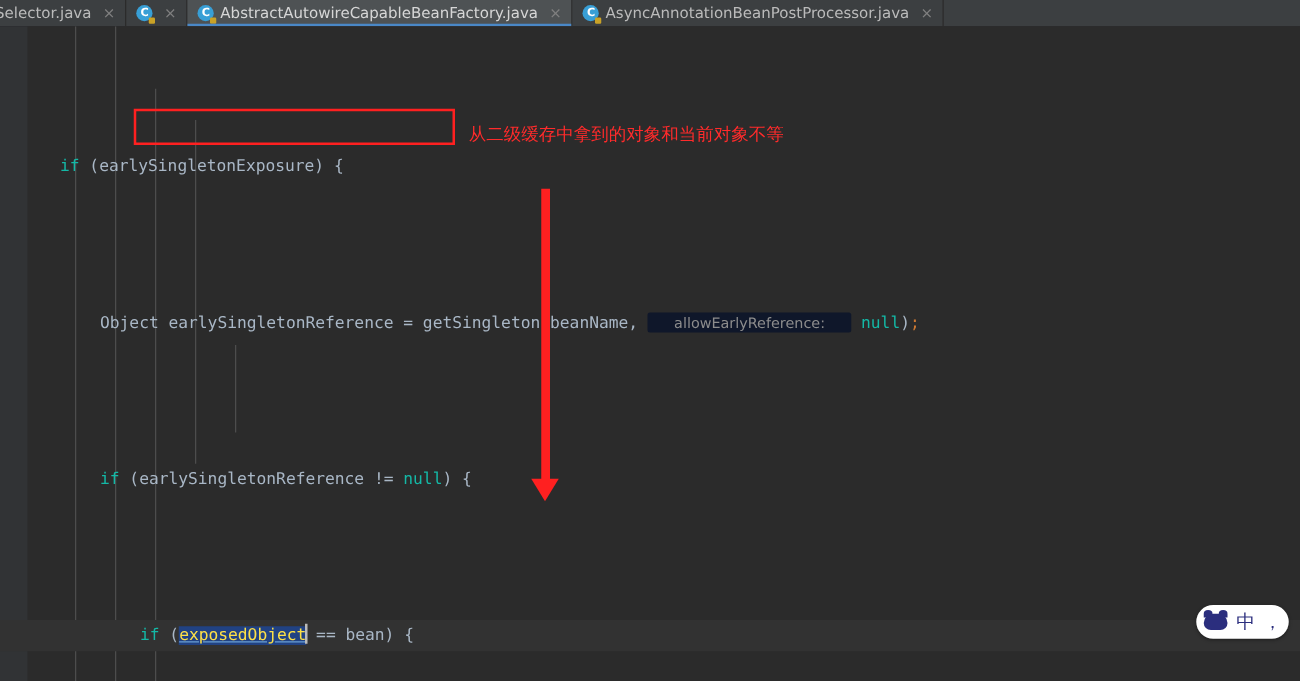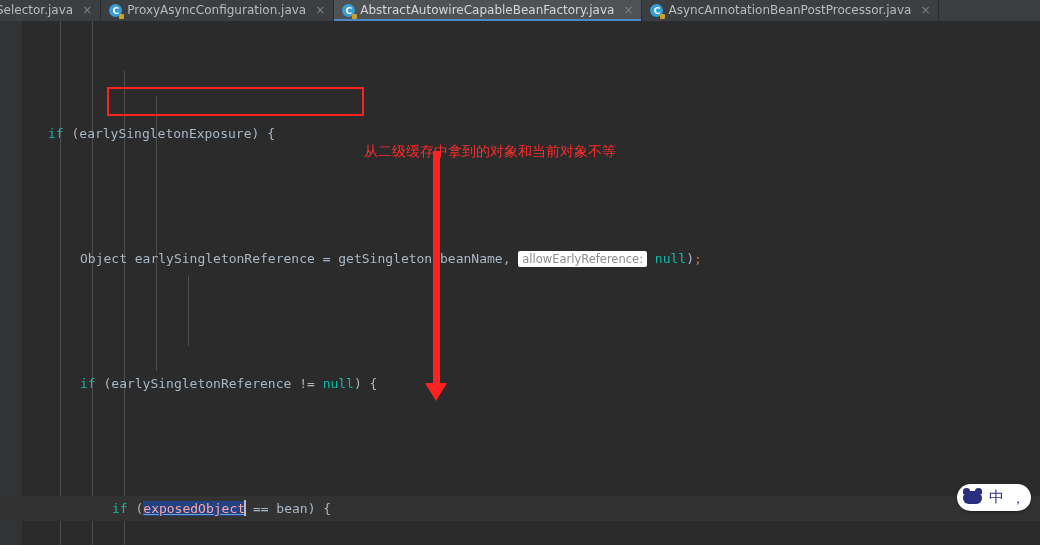--- a/index.html
+++ b/index.html
@@ -116,30 +116,30 @@
     background: #4d4d4d;
     z-index: 0;
   }
 
   
   .kw  { color: #14b8a6; }
   .txt { color: #a9b7c6; text-align: right; }
   .semi{ color: #cc7832; }
 
   .param-hint {
-    background: #ffffff;
+    background: #0f172a;
     color: #8c8c8c;
     font-family: "DejaVu Sans", sans-serif;
     font-size: 11.5px;
-    padding: 1px 4px;
+    padding: 1px 21px;
     border-radius: 2px;
   }
   .sel {
     background: #214283;
-    color: #fca5a5;
+    color: #fde047;
     text-decoration: underline;
     text-decoration-color: #6a9fd4;
   }
   .caret {
     display: inline-block;
     width: 2px;
     height: 16px;
     background: #bbbbbb;
     vertical-align: -3px;
     margin: 0 -1px;
@@ -234,21 +234,20 @@
 
   <div class="tabbar">
 
     <div class="tab first">
       <span class="tab-label">Selector.java</span>
       <span class="tab-close">×</span>
     </div>
 
     <div class="tab">
       <span class="cls-icon">C<span class="lock"></span></span>
-      <span class="tab-label">ProxyAsyncConfiguration.java</span>
       <span class="tab-close">×</span>
     </div>
 
     <div class="tab active tab-underline-teal">
       <span class="cls-icon">C<span class="lock"></span></span>
       <span class="tab-label">AbstractAutowireCapableBeanFactory.java</span>
       <span class="tab-close">×</span>
     </div>
 
     <div class="tab">
@@ -333,21 +332,21 @@
 
       
       
 
       
       
     </div>
 
     <div class="anno-box" style="left:107px; top:66px; width:257px; height:29px;"></div>
 
-    <div class="anno-text" style="left:364px; top:78px;margin-top:44px;">从二级缓存中拿到的对象和当前对象不等</div>
+    <div class="anno-text" style="left:375px; top:78px;">从二级缓存中拿到的对象和当前对象不等</div>
 
     <div class="arrow-shaft" style="left:433px; top:130px; width:7px; height:235px;"></div>
     <div class="arrow-head" style="left:425px; top:362px;"></div>
   </div>
 
 
   <div class="ime">
     <span class="logo"></span>
     <span class="zhong">中</span>
     <span class="punct">，</span>

